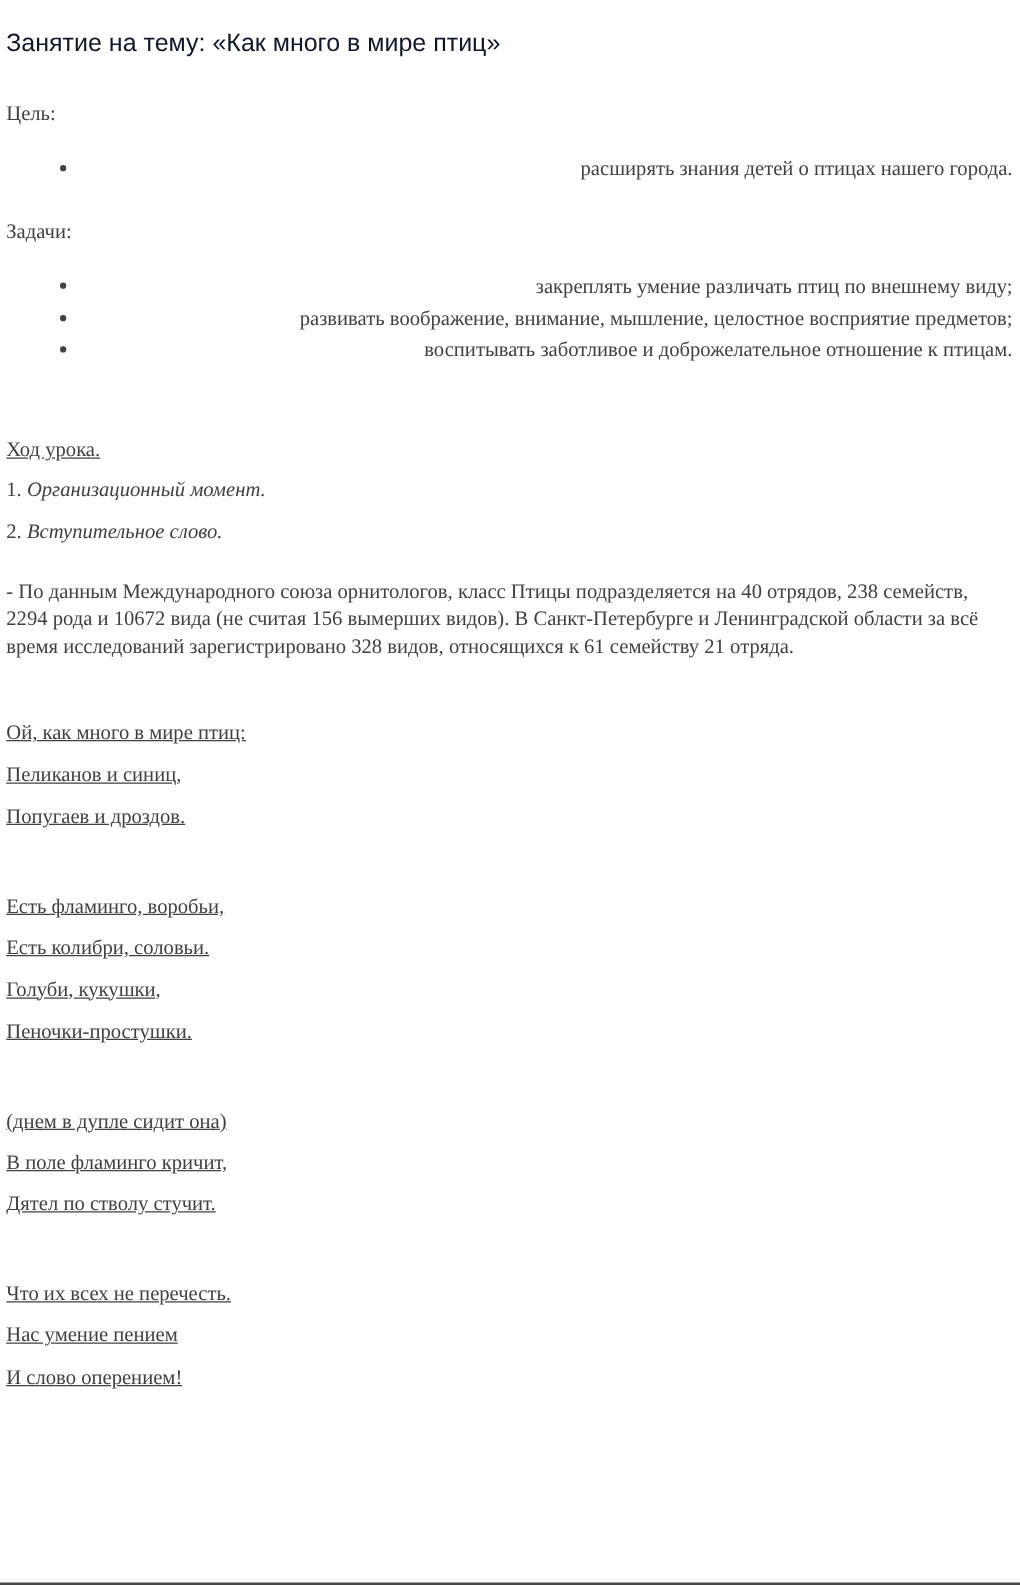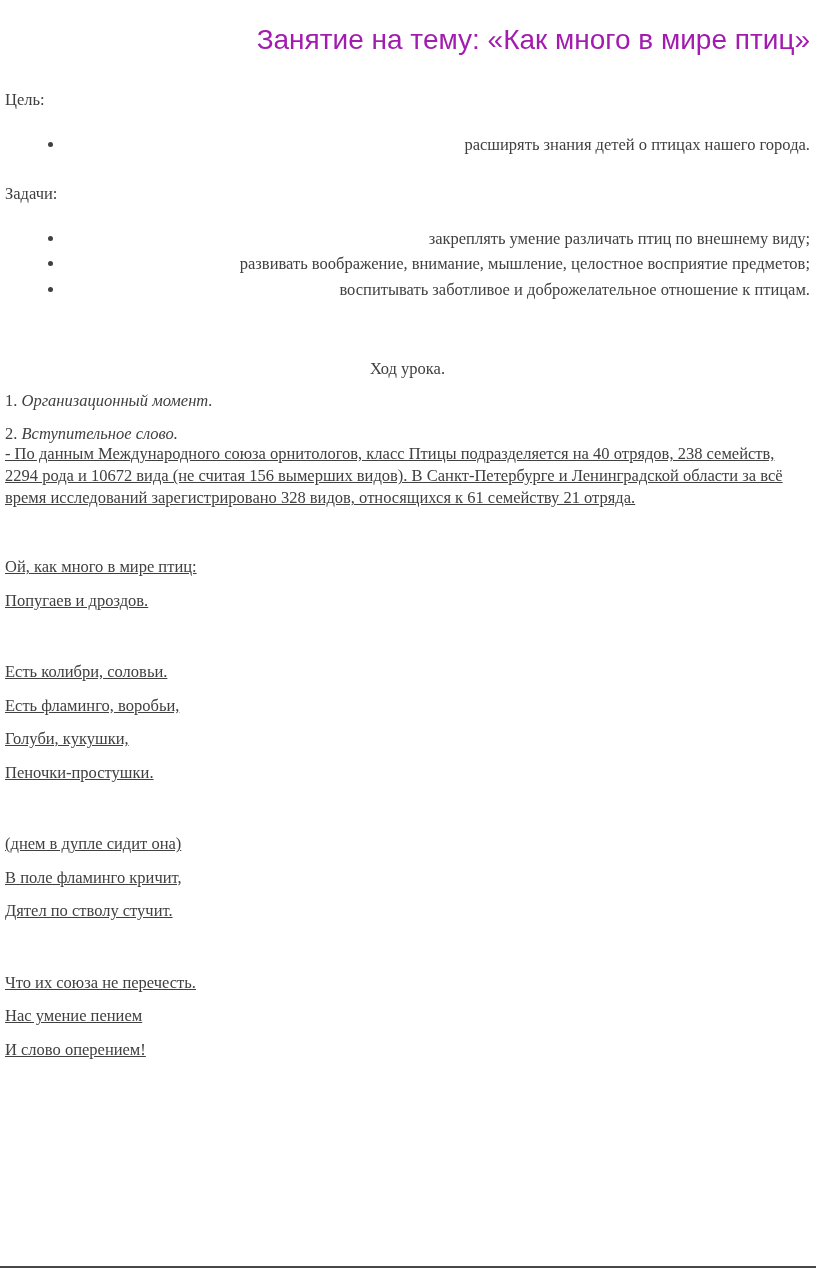--- a/index.html
+++ b/index.html
@@ -16,53 +16,51 @@
       padding: 24px 6px 0 5px;
       color: #404040;
       font-family: "Liberation Serif", serif;
       font-size: 16.5px;
       line-height: 1.18;
       overflow: hidden;
     }
     .doc-title {
       font-family: "Liberation Sans", sans-serif;
       font-weight: 400;
-      font-size: 28px;
+      font-size: 20px;
       line-height: 1.15;
-      color: #a21caf;
+      color: #0f172a;
       margin: 0 0 34px 0;
-      text-align: right;
     }
     .plain-para {
       margin: 0;
     }
     .goal-label { margin: 0 0 0 0; }
     .bullet-list {
       margin: 25px 0 0 0;
       padding: 0 0 0 60px;
       list-style: disc;
       text-align: right;
     }
     .bullet-list li {
       margin: 0 0 6px 0;
       padding-left: 2px;
     }
     .tasks-label { margin: 30px 0 0 0; }
     .lesson-heading {
-      text-align: center;
       margin: 60px 0 0 0;
+      text-decoration: underline;
     }
     .numbered-step {
       margin: 13px 0 0 0;
     }
     .numbered-step .step-text { font-style: italic; }
     .intro-para {
-      margin: 0 0 0 0;
+      margin: 28px 0 0 0;
       line-height: 22px;
-      text-decoration: underline;
     }
     .poem {
       margin-top: 48px;
       text-decoration: underline;
     }
     .stanza {
       margin: 0 0 52px 0;
     }
     .stanza p {
       margin: 0 0 14px 0;
@@ -102,38 +100,39 @@
   <p class="numbered-step"><span class="step-num">1. </span><span class="step-text">Организационный момент.</span></p>
 
   <p class="numbered-step"><span class="step-num">2. </span><span class="step-text">Вступительное слово.</span></p>
 
   <p class="intro-para">- По данным Международного союза орнитологов, класс Птицы подразделяется на 40 отрядов, 238 семейств, 2294 рода и 10672 вида (не считая 156 вымерших видов). В Санкт-Петербурге и Ленинградской области за всё время исследований зарегистрировано 328 видов, относящихся к 61 семейству 21 отряда.</p>
 
   <div class="poem">
 
     <div class="stanza">
       <p>Ой, как много в мире птиц:</p>
+      <p>Пеликанов и синиц,</p>
       <p>Попугаев и дроздов.</p>
     </div>
 
     <div class="stanza">
+      <p>Есть фламинго, воробьи,</p>
       <p>Есть колибри, соловьи.</p>
-      <p>Есть фламинго, воробьи,</p>
       <p>Голуби, кукушки,</p>
       <p>Пеночки-простушки.</p>
     </div>
 
     <div class="stanza">
       <p>(днем в дупле сидит она)</p>
       <p>В поле фламинго кричит,</p>
       <p>Дятел по стволу стучит.</p>
     </div>
 
     <div class="stanza">
-      <p>Что их союза не перечесть.</p>
+      <p>Что их всех не перечесть.</p>
       <p>Нас умение пением</p>
       <p>И слово оперением!</p>
     </div>
 
   </div>
 
   <div class="page-bottom-divider"></div>
 
 </div>
 

